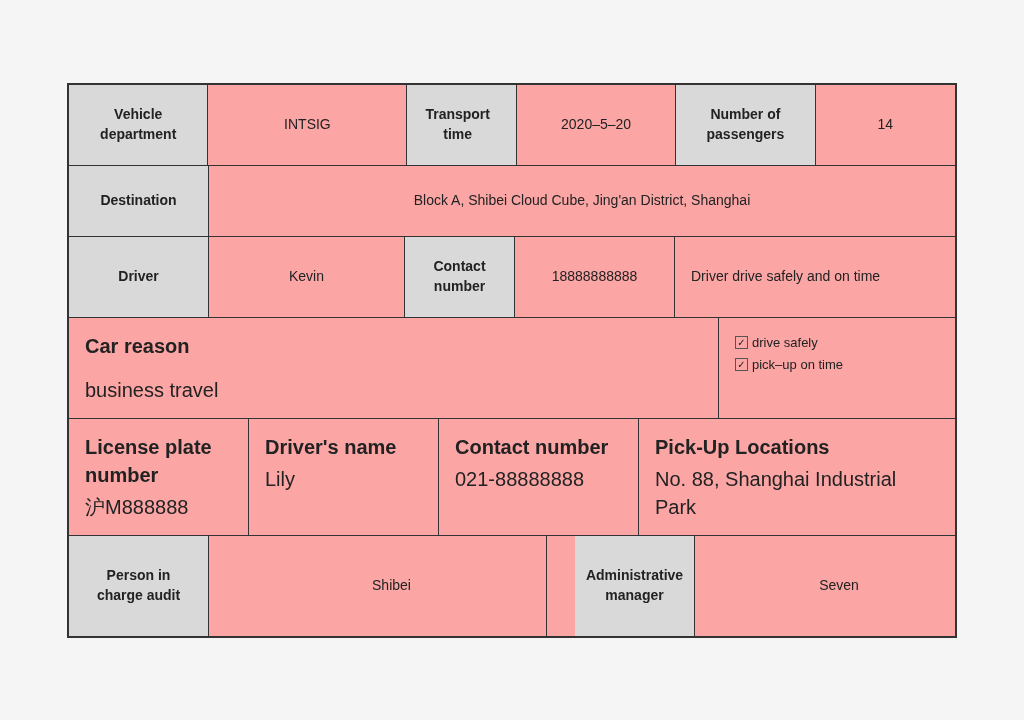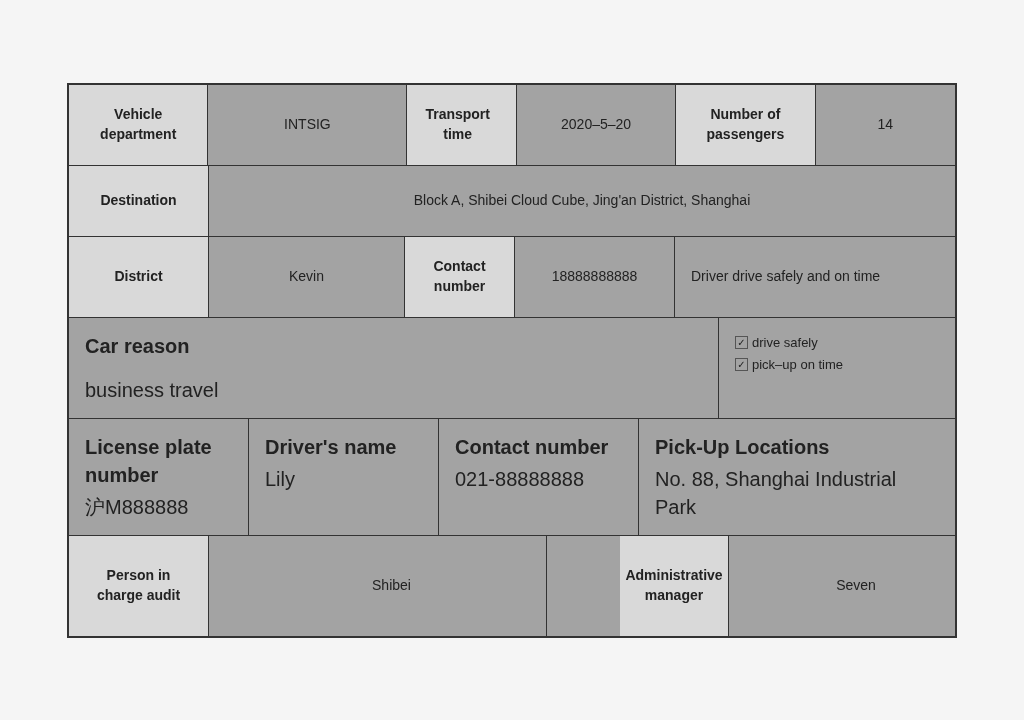--- a/index.html
+++ b/index.html
@@ -5,21 +5,21 @@
     * { margin: 0; padding: 0; box-sizing: border-box; }
     body {
       background: #f5f5f5;
       display: flex;
       justify-content: center;
       align-items: center;
       min-height: 100vh;
       font-family: Arial, sans-serif;
     }
     .table-wrapper {
-      background: #a3a3a3;
+      background: #fca5a5;
       border: 2px solid #333;
       width: 890px;
     }
     .row {
       display: flex;
       border-bottom: 1px solid #333;
     }
     .row:last-child {
       border-bottom: none;
       gap: 28px;
@@ -66,21 +66,21 @@
     .r4-reason  { width: 650px; min-height: 100px; flex-direction: column; align-items: flex-start; justify-content: flex-start; }
     .r4-checks  { flex: 1; min-height: 100px; flex-direction: column; align-items: flex-start; justify-content: center; }
     
     .r5-lpn   { width: 180px; min-height: 70px; flex-direction: column; align-items: flex-start; justify-content: flex-start; }
     .r5-dn    { width: 190px; min-height: 70px; flex-direction: column; align-items: flex-start; justify-content: flex-start; }
     .r5-cn2   { width: 200px; min-height: 70px; flex-direction: column; align-items: flex-start; justify-content: flex-start; }
     .r5-pul   { flex: 1; min-height: 70px; flex-direction: column; align-items: flex-start; justify-content: flex-start; }
     
     .r6-pca   { width: 140px; min-height: 100px; }
     .r6-david { width: 310px; min-height: 100px; }
-    .r6-am    { width: 109px; min-height: 100px; margin-left: 45px; }
+    .r6-am    { width: 120px; min-height: 100px; }
     .r6-seven { flex: 1; min-height: 100px; }
 
     .cell-label {
       font-weight: bold;
       font-size: 20px;
       margin-bottom: 4px;
     }
     .cell-value {
       font-size: 20px;
       font-weight: normal;
@@ -132,21 +132,21 @@
     <div class="cell header r2-dest">
       <span>Destination</span>
     </div>
     <div class="cell r2-val">
       <span>Block A, Shibei Cloud Cube, Jing'an District, Shanghai</span>
     </div>
   </div>
 
   <div class="row">
     <div class="cell header r3-contact">
-      <span>District</span>
+      <span>Driver</span>
     </div>
     <div class="cell r3-kevin">
       <span>Kevin</span>
     </div>
     <div class="cell header r3-cn">
       <span>Contact number</span>
     </div>
     <div class="cell r3-phone">
       <span>18888888888</span>
     </div>

